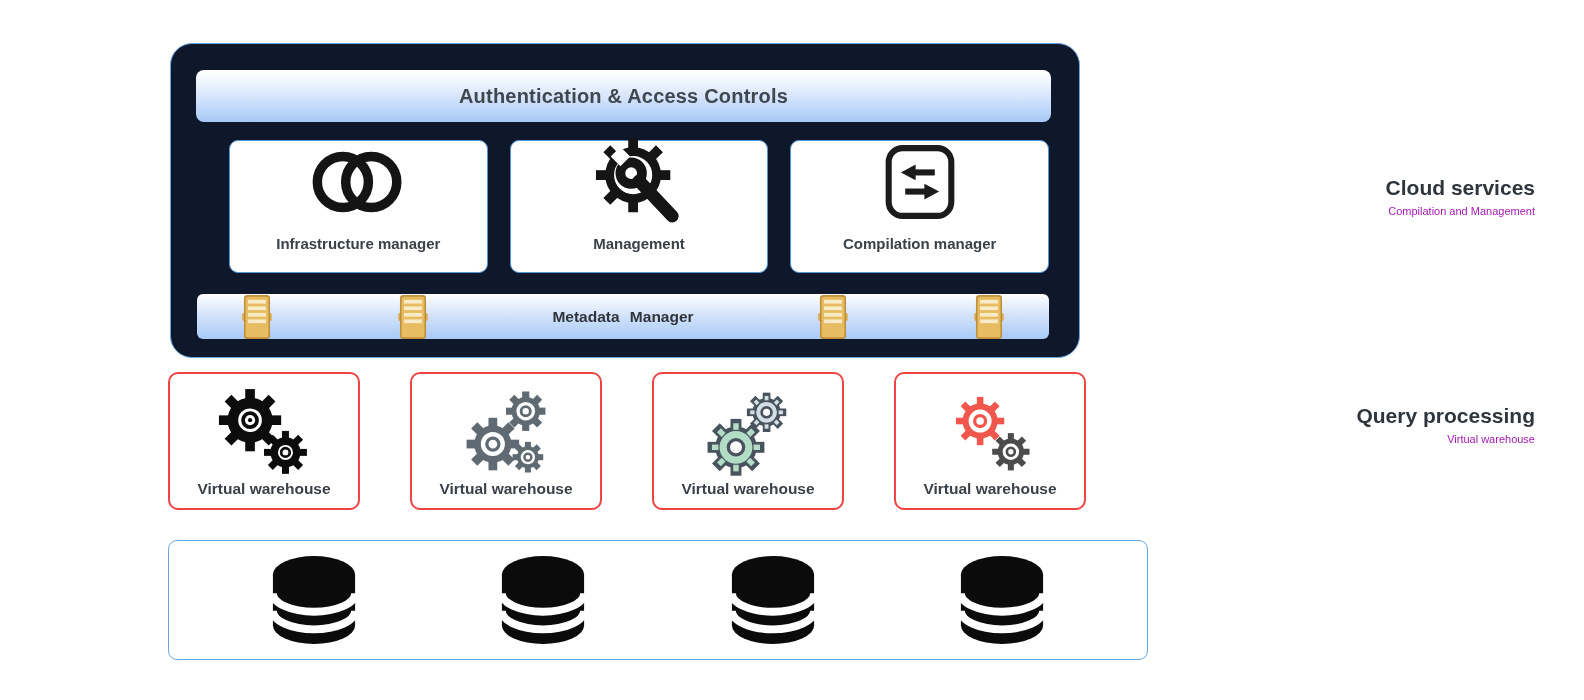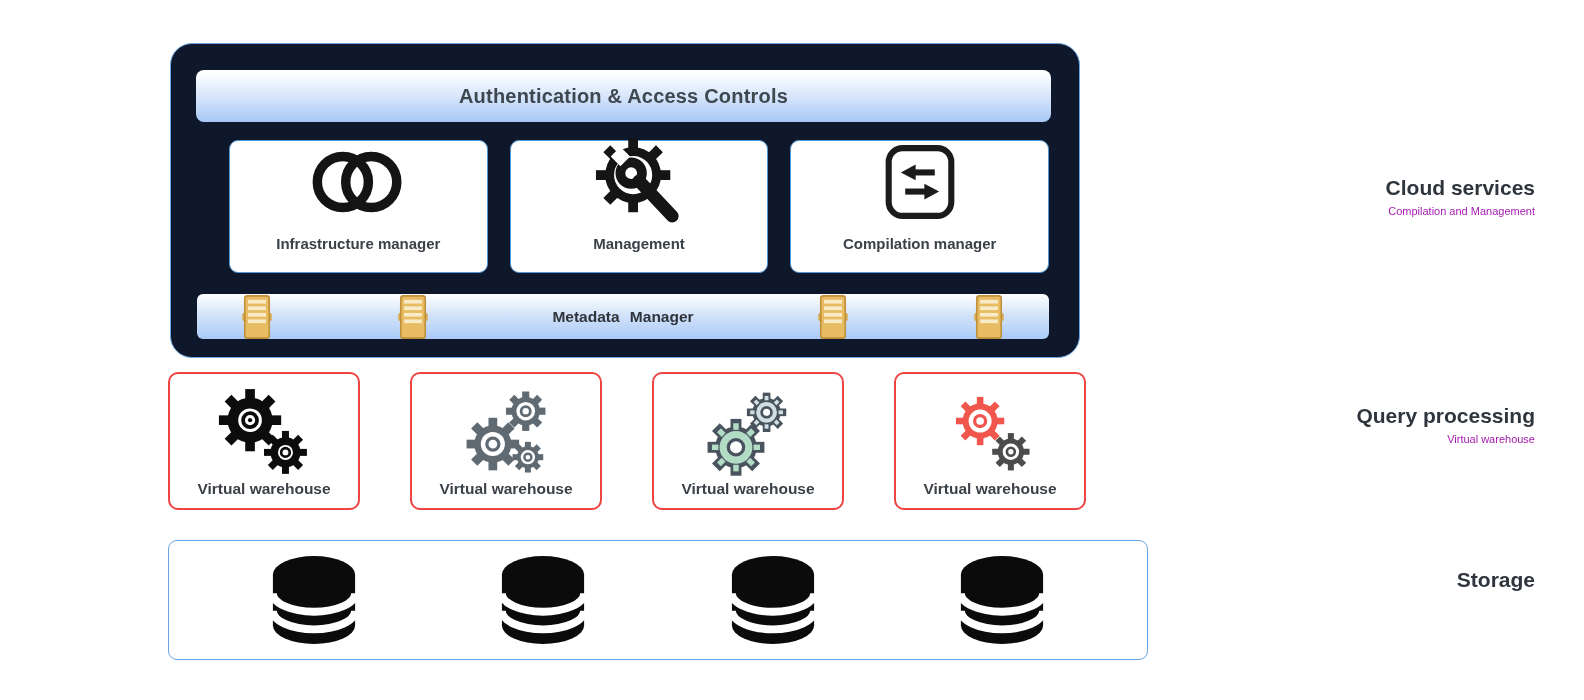--- a/index.html
+++ b/index.html
@@ -365,14 +365,13 @@
   <div class="side-title">Cloud services</div>
   <div class="side-sub">Compilation and Management</div>
 </div>
 
 <div class="abs side-label lbl-query">
   <div class="side-title">Query processing</div>
   <div class="side-sub">Virtual warehouse</div>
 </div>
 
 <div class="abs side-label lbl-storage">
-  <div class="side-title">Storage</div>
 </div>
 
 </body></html>

